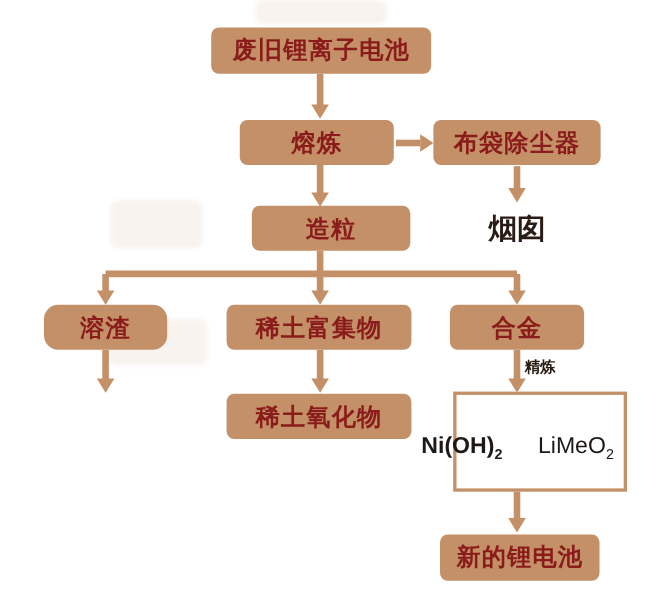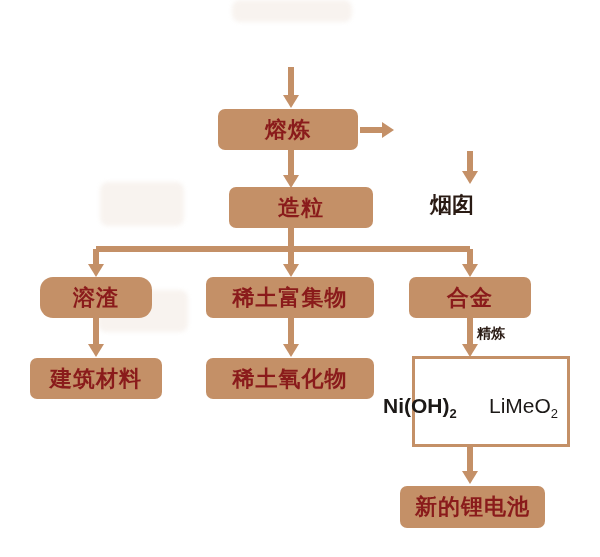--- a/index.html
+++ b/index.html
@@ -45,22 +45,23 @@
     align-items: center;
     justify-content: center;
     font-size: 22px;
     font-weight: bold;
     letter-spacing: 1px;
     white-space: nowrap;
   }
   .plain-label {
     position: absolute;
     color: var(--dark-text);
-    font-size: 22px;
+    font-size: 26px;
     font-weight: bold;
+    text-align: center;
     white-space: nowrap;
   }
   .small-label {
     position: absolute;
     color: var(--dark-text);
     font-size: 14px;
     font-weight: bold;
     white-space: nowrap;
   }
   .product-box {
@@ -111,35 +112,36 @@
     <polygon points="462,171 478,171 470,184"></polygon>
     <polygon points="88,264 104,264 96,277"></polygon>
     <polygon points="283,264 299,264 291,277"></polygon>
     <polygon points="462,264 478,264 470,277"></polygon>
     <polygon points="88,344 104,344 96,357"></polygon>
     <polygon points="283,344 299,344 291,357"></polygon>
     <polygon points="462,344 478,344 470,357"></polygon>
     <polygon points="462,471 478,471 470,484"></polygon>
   </svg>
 
+  <div class="box" style="left:192px; top:25px; width:200px; height:42px;">废旧锂离子电池</div>
 
   <div class="box" style="left:218px; top:109px; width:140px; height:41px;">熔炼</div>
 
+  <div class="box" style="left:394px; top:109px; width:152px; height:41px;">布袋除尘器</div>
 
   <div class="plain-label" style="left:430px; top:190px; width:80px;">烟囱</div>
 
   <div class="box" style="left:229px; top:187px; width:144px; height:41px;">造粒</div>
 
   <div class="box" style="left:40px; top:277px; width:112px; height:41px;border-radius:13px;">溶渣</div>
 
   <div class="box" style="left:409px; top:277px; width:122px; height:41px;">合金</div>
 
   <div class="box" style="left:206px; top:277px; width:168px; height:41px;">稀土富集物</div>
 
-  <div class="box" style="left:30px; top:358px; width:132px; height:41px;">建筑材料</div>
 
   <div class="box" style="left:206px; top:358px; width:168px; height:41px;">稀土氧化物</div>
 
   <div class="small-label" style="left:477px; top:325px;">精炼</div>
 
   <div class="product-box" style="left:412px; top:356px; width:158px; height:91px;"></div>
 
   <div class="formula" style="left:383px; top:394px;font-weight:bold;">
     <span>Ni(OH)</span><sub>2</sub>
   </div>

